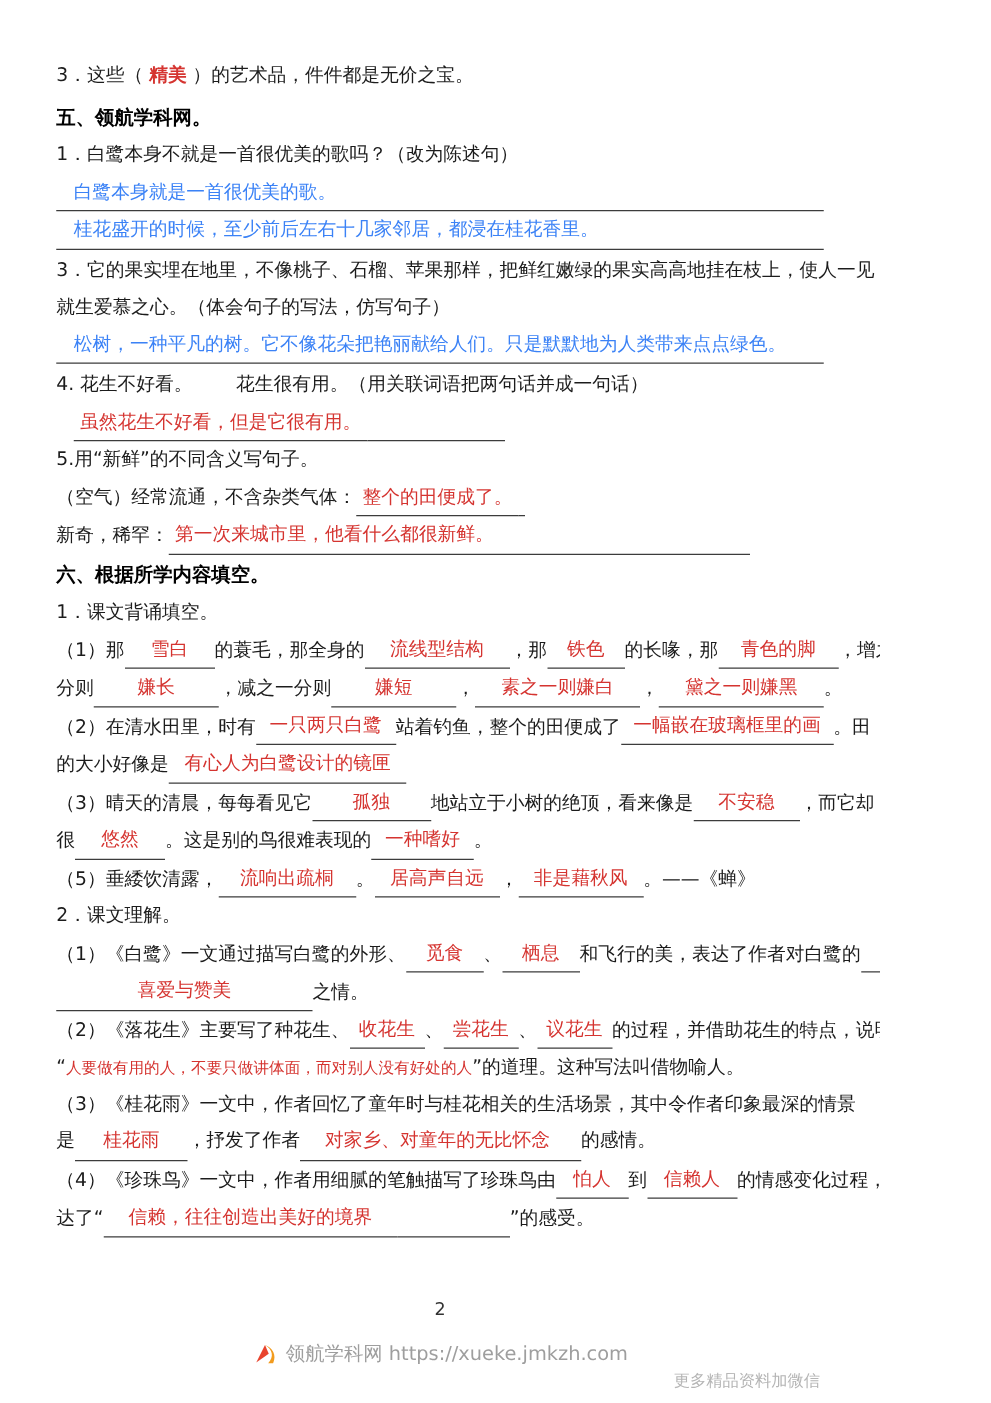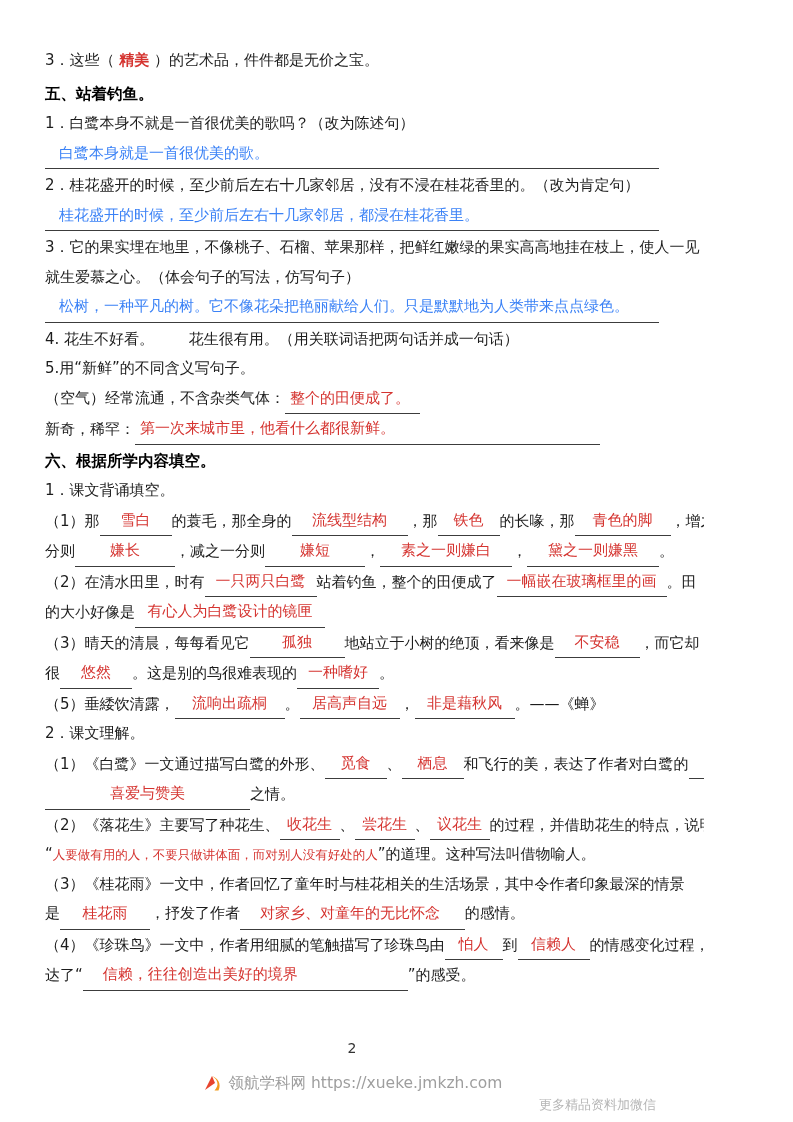--- a/index.html
+++ b/index.html
@@ -28,29 +28,29 @@
   .footer-right { position:absolute; bottom:8px; right:48px; color:#b5b5b5; font-size:13px; }
   .logo { display:inline-flex; align-items:center; }
 </style>
 </head>
 <body>
 
 <div class="page">
 
   <div class="content">
       <div class="line"><span class="seg">3．这些（ </span><span class="seg red bold">精美</span><span class="seg"> ）的艺术品，件件都是无价之宝。</span></div>
-      <div class="line h" style="margin-top: 4px;"><span class="seg">五、站着钓鱼。</span></div>
+      <div class="line h" style="margin-top: 4px;"><span class="seg">五、领航学科网。</span></div>
       <div class="line"><span class="seg">1．白鹭本身不就是一首很优美的歌吗？（改为陈述句）</span></div>
       <div class="line afull"><span class="seg red">白鹭本身就是一首很优美的歌。</span></div>
-      <div class="line" style="margin-top: 2px;"><span class="seg">2．桂花盛开的时候，至少前后左右十几家邻居，没有不浸在桂花香里的。（改为肯定句）</span></div>
       <div class="line afull"><span class="seg red">桂花盛开的时候，至少前后左右十几家邻居，都浸在桂花香里。</span></div>
       <div class="line" style="margin-top: 2px;"><span class="seg">3．它的果实埋在地里，不像桃子、石榴、苹果那样，把鲜红嫩绿的果实高高地挂在枝上，使人一见</span></div>
       <div class="line"><span class="seg">就生爱慕之心。（体会句子的写法，仿写句子）</span></div>
       <div class="line afull"><span class="seg red">松树，一种平凡的树。它不像花朵把艳丽献给人们。只是默默地为人类带来点点绿色。</span></div>
       <div class="line" style="margin-top: 2px;"><span class="seg">4. 花生不好看。　　 花生很有用。（用关联词语把两句话并成一句话）</span></div>
+      <div class="line ind"><span class="seg red ul">虽然花生不好看，但是它很有用。</span><span class="seg ul" style="min-width: 110px;">&nbsp;</span></div>
       <div class="line"><span class="seg">5.用“新鲜”的不同含义写句子。</span></div>
       <div class="line flex">
         <span class="seg">（空气）经常流通，不含杂类气体：</span>
         <span class="seg red ul">整个的田便成了。</span>
         <span class="seg fill">&nbsp;</span>
       </div>
       <div class="line"><span class="seg">新奇，稀罕：</span><span class="seg red ul">第一次来城市里，他看什么都很新鲜。</span><span class="seg ul" style="min-width: 200px;">&nbsp;</span></div>
       <div class="line h" style="margin-top: 2px;"><span class="seg">六、根据所学内容填空。</span></div>
       <div class="line"><span class="seg">1．课文背诵填空。</span></div>
       <div class="line"><span class="seg">（1）那</span><span class="seg red ul" style="min-width: 72px;">雪白</span><span class="seg">的蓑毛，那全身的</span><span class="seg red ul" style="min-width: 116px;">流线型结构</span><span class="seg">，那</span><span class="seg red ul" style="min-width: 62px;">铁色</span><span class="seg">的长喙，那</span><span class="seg red ul" style="min-width: 96px;">青色的脚</span><span class="seg">，增之一</span></div>

